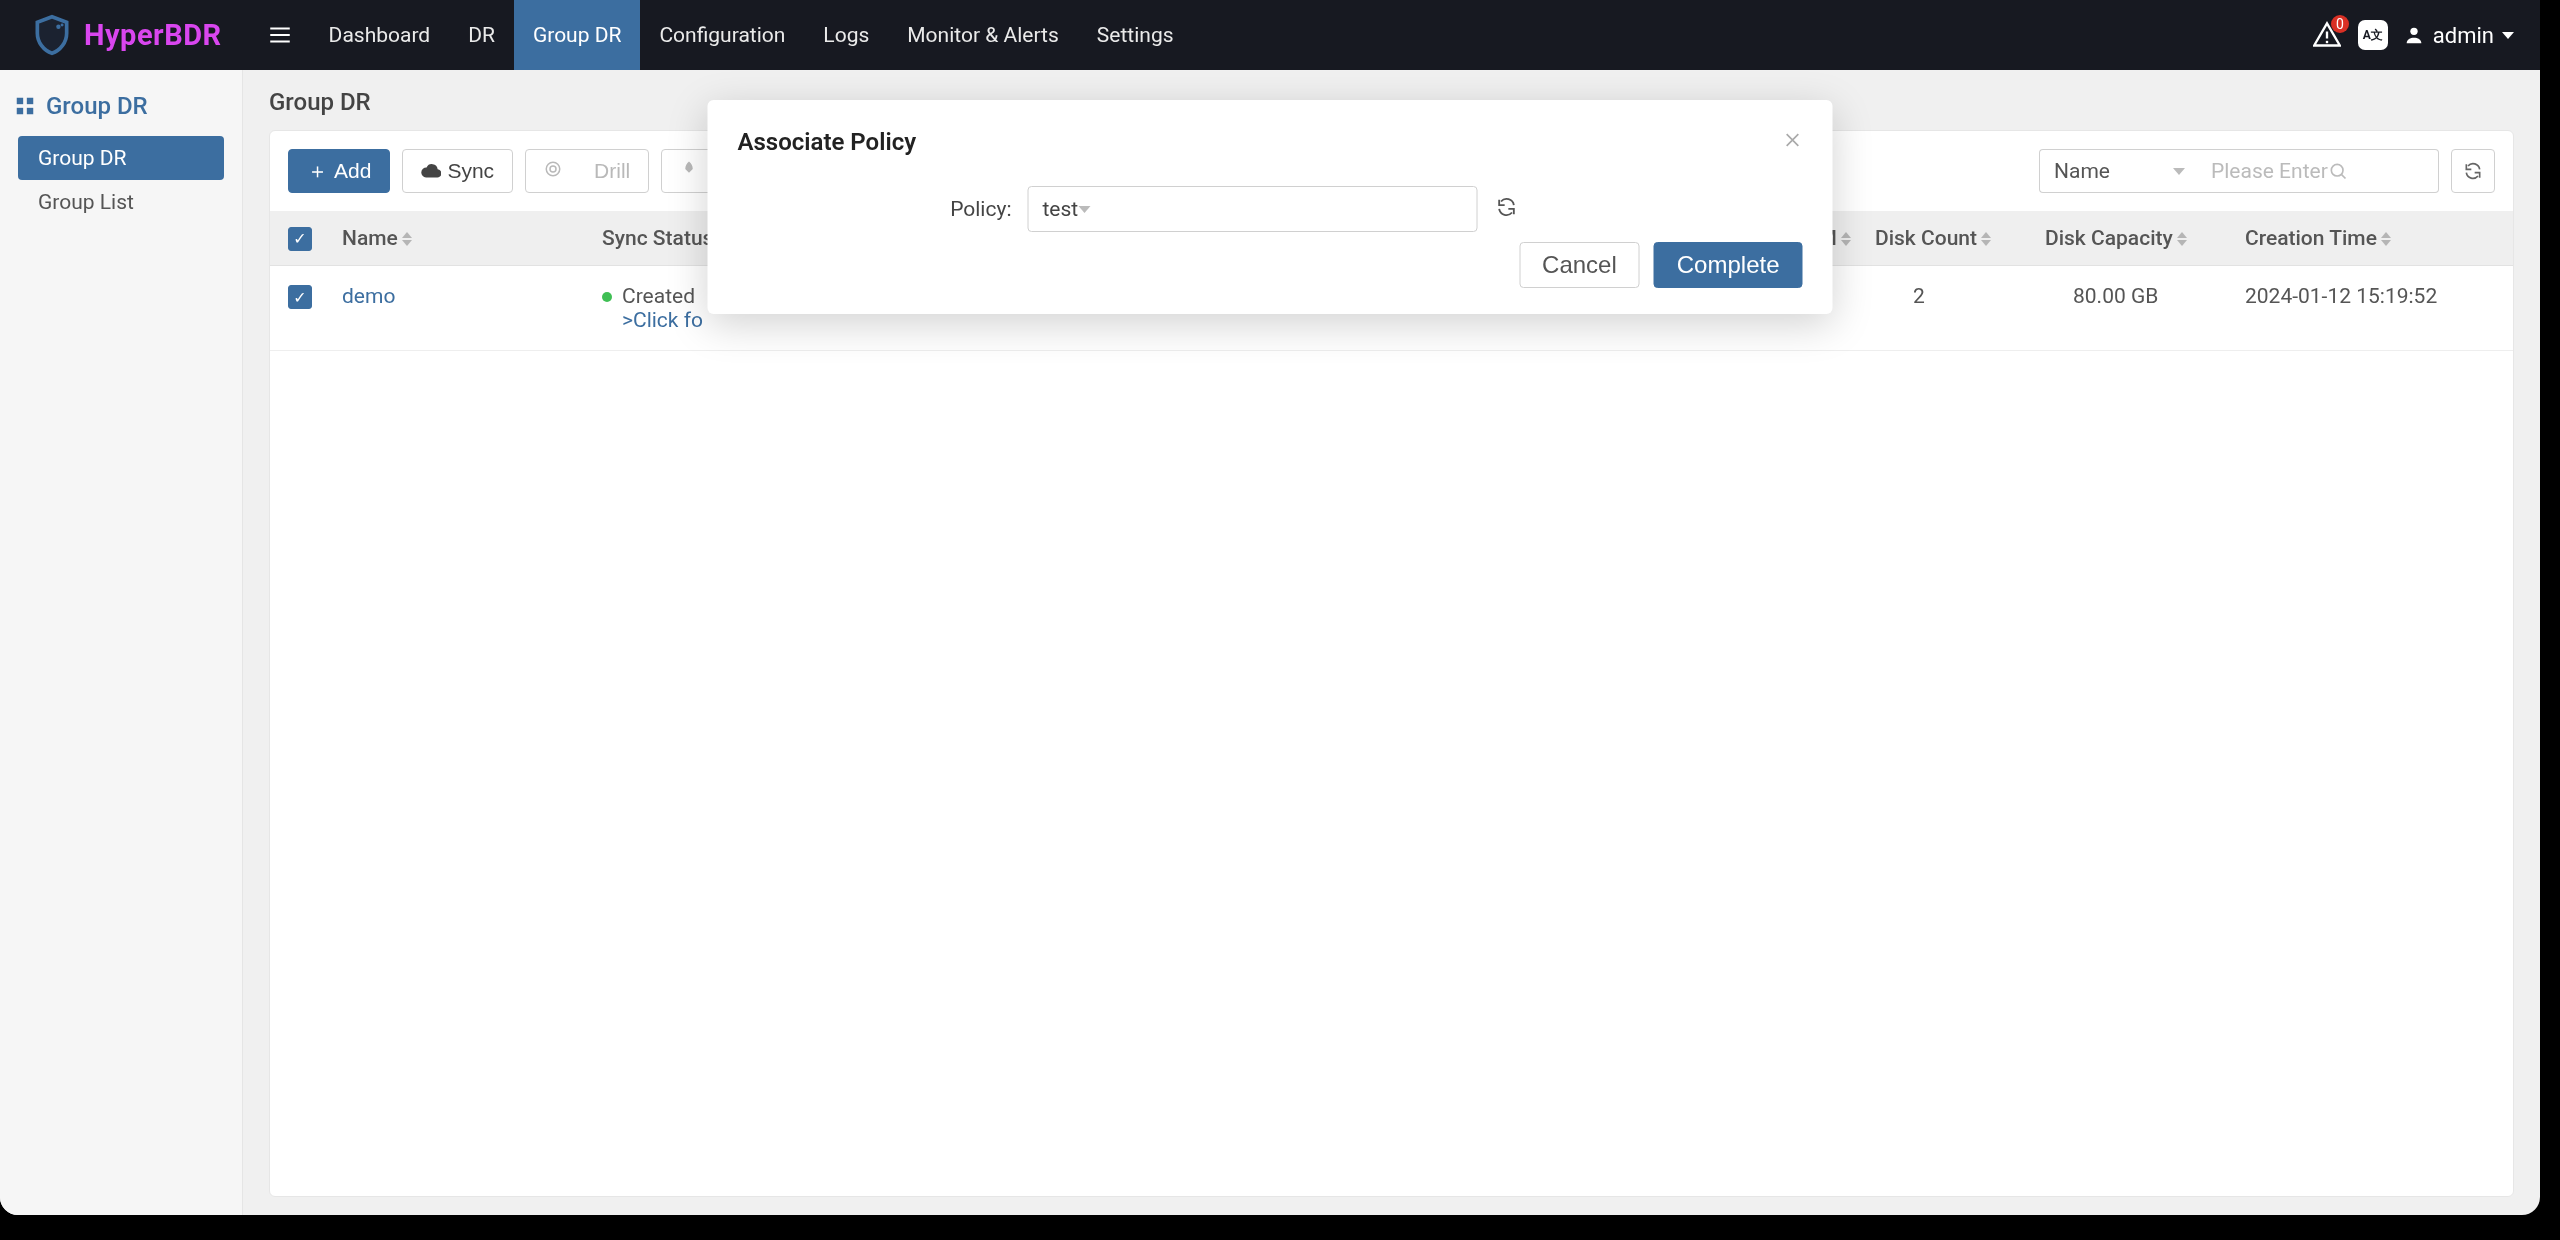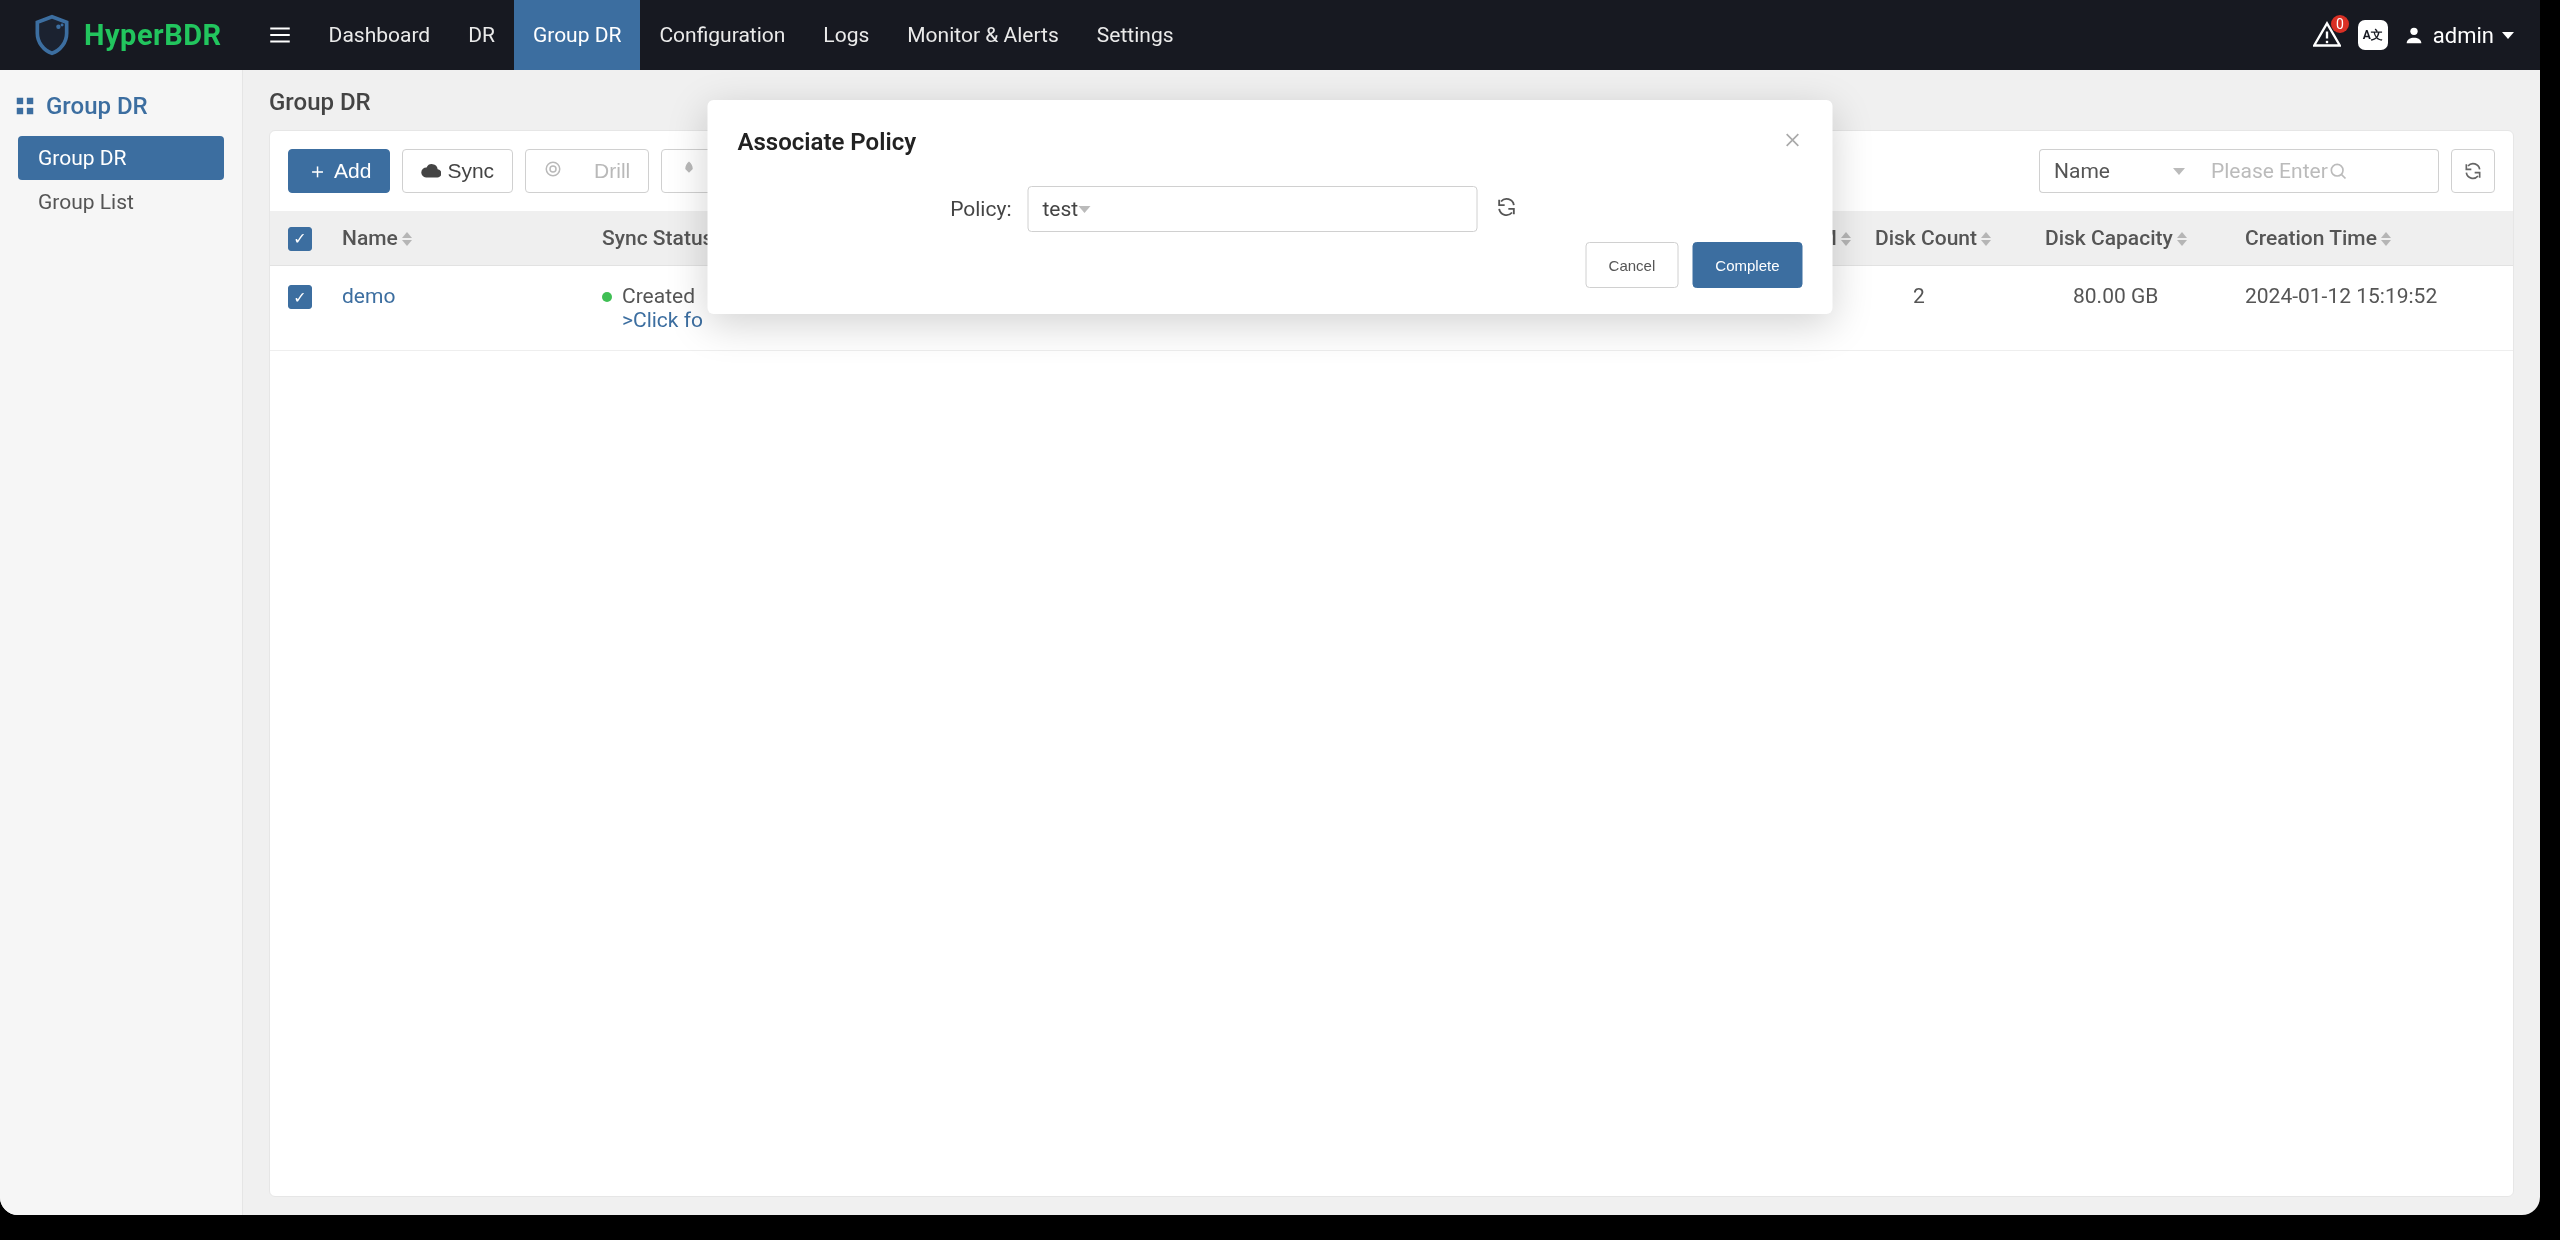--- a/index.html
+++ b/index.html
@@ -37,21 +37,21 @@
     height: 100%;
   }
   .logo-icon {
     width: 44px; height: 44px;
     display:flex;align-items:center;justify-content:center;
   }
   .logo-text {
     font-size: 29px;
     font-weight: 700;
     letter-spacing: .5px;
-    color: #22c55e;
+    color: #d946ef;
   }
   .hamburger {
     width: 60px; height:70px;
     display:flex;align-items:center;justify-content:center;
     cursor:pointer;
     color:#fff;
   }
   .main-nav {
     display:flex;
     height:100%;
@@ -266,21 +266,21 @@
   .form-refresh{margin-left:18px;cursor:pointer;color:#555;}
   .info-row{
     margin-left:290px;width:790px;background:#f4f4f4;border-radius:3px;
     padding:12px 16px;color:#666;font-size:20px;margin-bottom:8px;
   }
   .hint-row{
     margin-left:290px;color:#bfbfbf;font-size:18px;margin-bottom:26px;
   }
   .hint-row a{color:#3c6ea0;cursor:pointer;}
   .modal-footer{display:flex;justify-content:flex-end;gap:14px;}
-  .btn2{height:46px;padding:0 22px;border-radius:4px;font-size:15px;cursor:pointer;border:1px solid #d0d0d0;background:#fff;color:#555;}
+  .btn2{height:46px;padding:0 22px;border-radius:4px;font-size:24px;cursor:pointer;border:1px solid #d0d0d0;background:#fff;color:#555;}
   .btn2.primary{background:#3c6ea0;border-color:#3c6ea0;color:#fff;}
 
   .chev-down{display:inline-block;width:0;height:0;border-left:6px solid transparent;border-right:6px solid transparent;border-top:7px solid #bbb;}
 </style>
 </head>
 <body>
 
 <div class="app-window">
 
   <div class="topbar">

